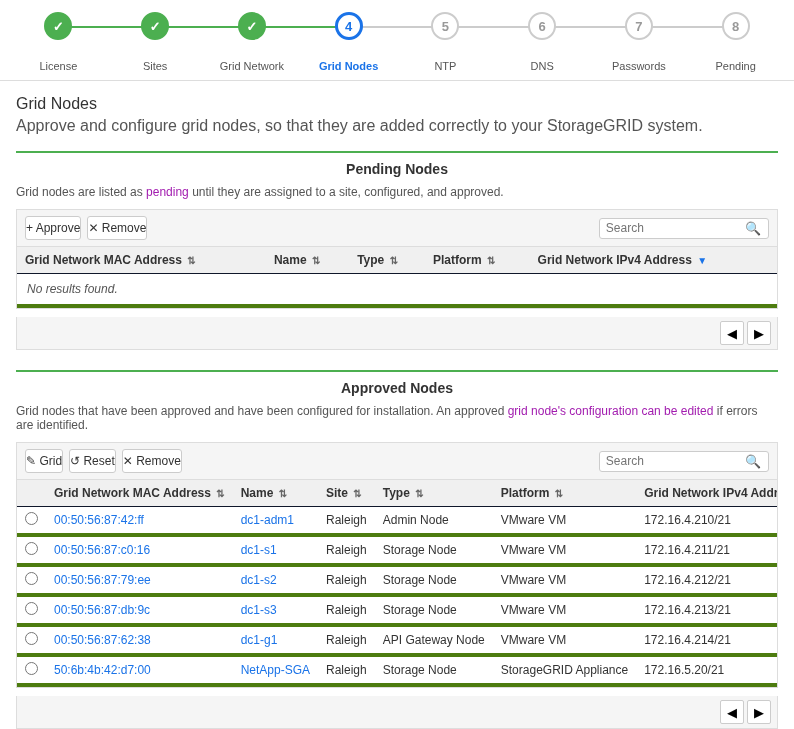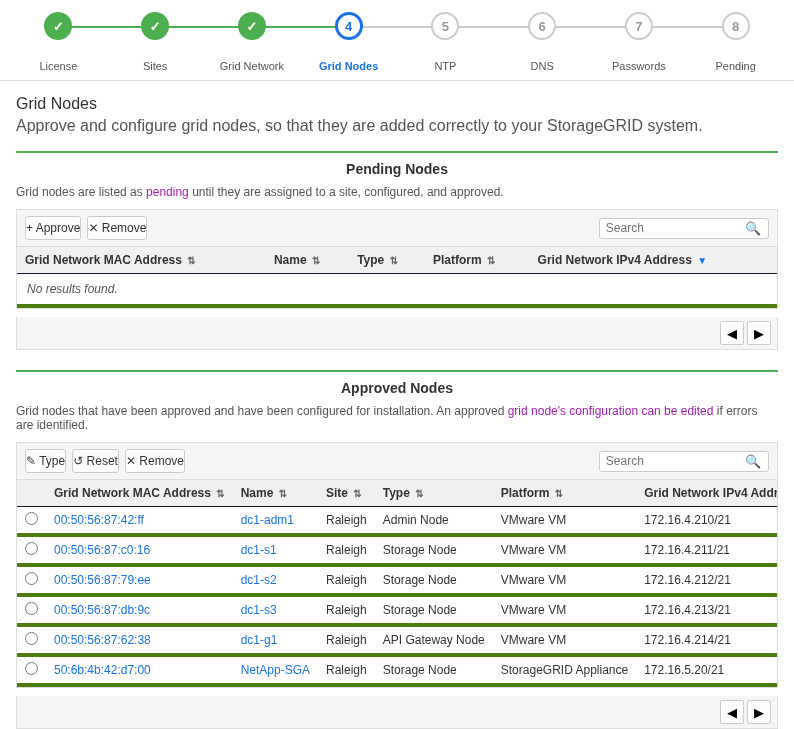--- a/index.html
+++ b/index.html
@@ -244,21 +244,21 @@
   </div>
 
   <div class="approved-section">
     <div class="section-title">Approved Nodes</div>
     <div class="info-text">
       Grid nodes that have been approved and have been configured for installation. An approved <a class="link">grid node's configuration can be edited</a> if errors are identified.
     </div>
 
     <div class="toolbar">
       <div class="toolbar-buttons">
-        <button class="btn">✎ Type</button>
+        <button class="btn">✎ Grid</button>
         <button class="btn">↺ Reset</button>
         <button class="btn">✕ Remove</button>
       </div>
       <div class="search-box">
         <input class="search-input" type="text" placeholder="Search" style="">
         <span class="search-icon">🔍</span>
       </div>
     </div>
 
     <div class="table-container">

